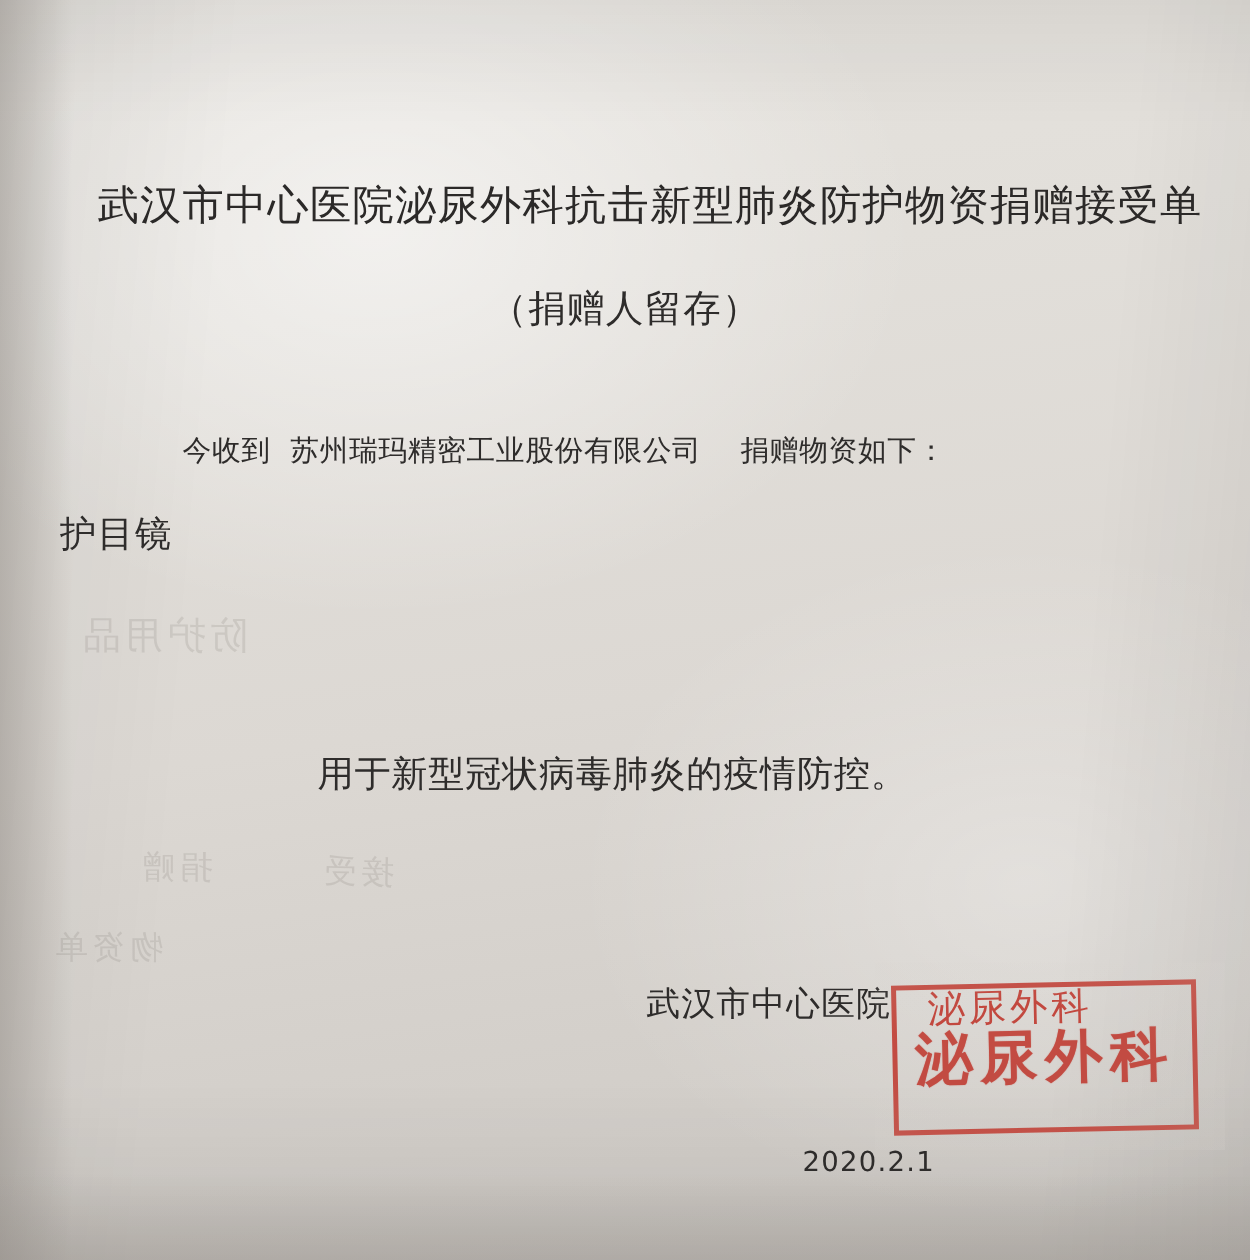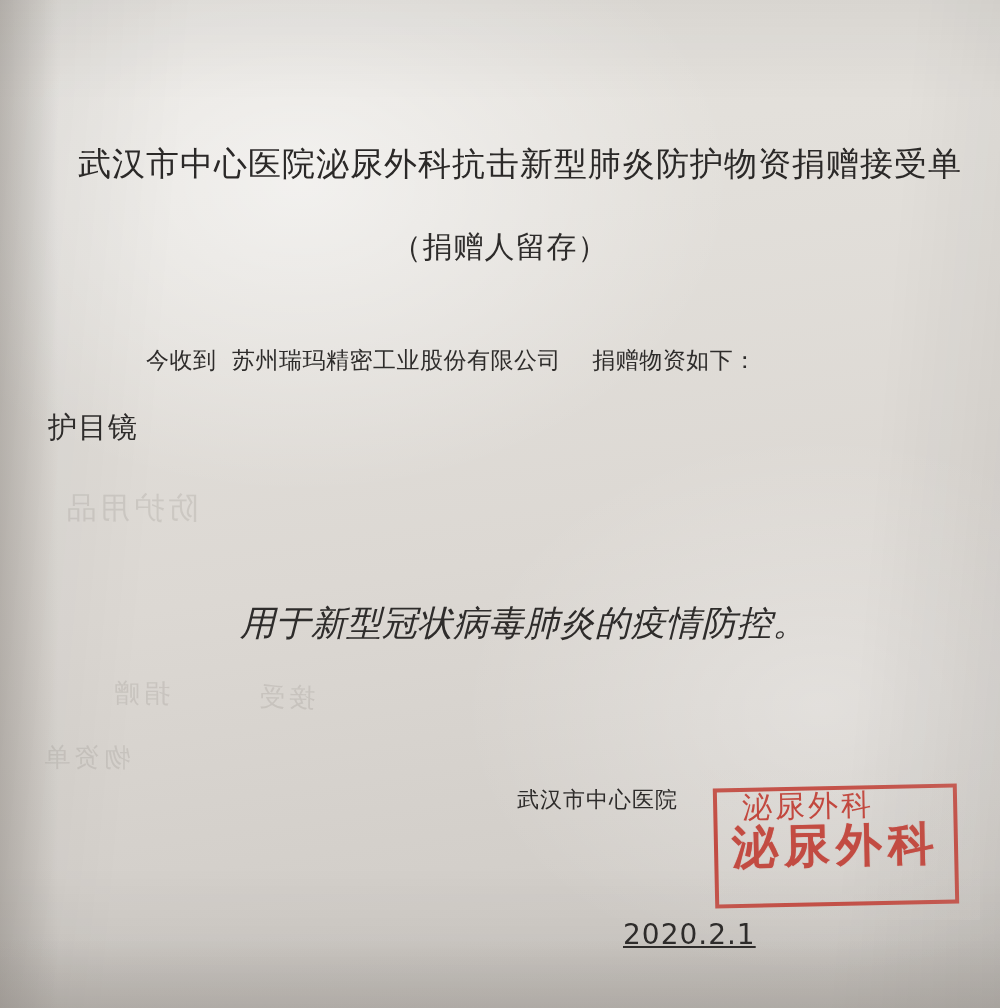--- a/index.html
+++ b/index.html
@@ -106,38 +106,36 @@
   }
   .line-goods {
     top: 408px;
     left: 28px;
     font-size: 29px;
     letter-spacing: 1px;
     text-align: right;
   }
   .line-purpose {
     top: 600px;
-    left: 220px;
-    font-size: 35px;
+    left: 234px;
+    font-size: 29px;
     letter-spacing: 0.5px;
-    font-style: italic;
   }
   .line-signature {
     top: 785px;
     left: 497px;
-    font-size: 22px;
+    font-size: 27px;
     letter-spacing: 1px;
   }
   .line-date {
     top: 918px;
-    left: 603px;
-    font-size: 28px;
+    left: 622px;
+    font-size: 22px;
     letter-spacing: 1px;
     font-family: "DejaVu Sans", "Liberation Sans", sans-serif;
-    text-decoration: underline;
   }
 
   
   .stamp {
     position: absolute;
     left: 714px;
     top: 786px;
     width: 244px;
     height: 120px;
     border: 4px solid #c0392f;

